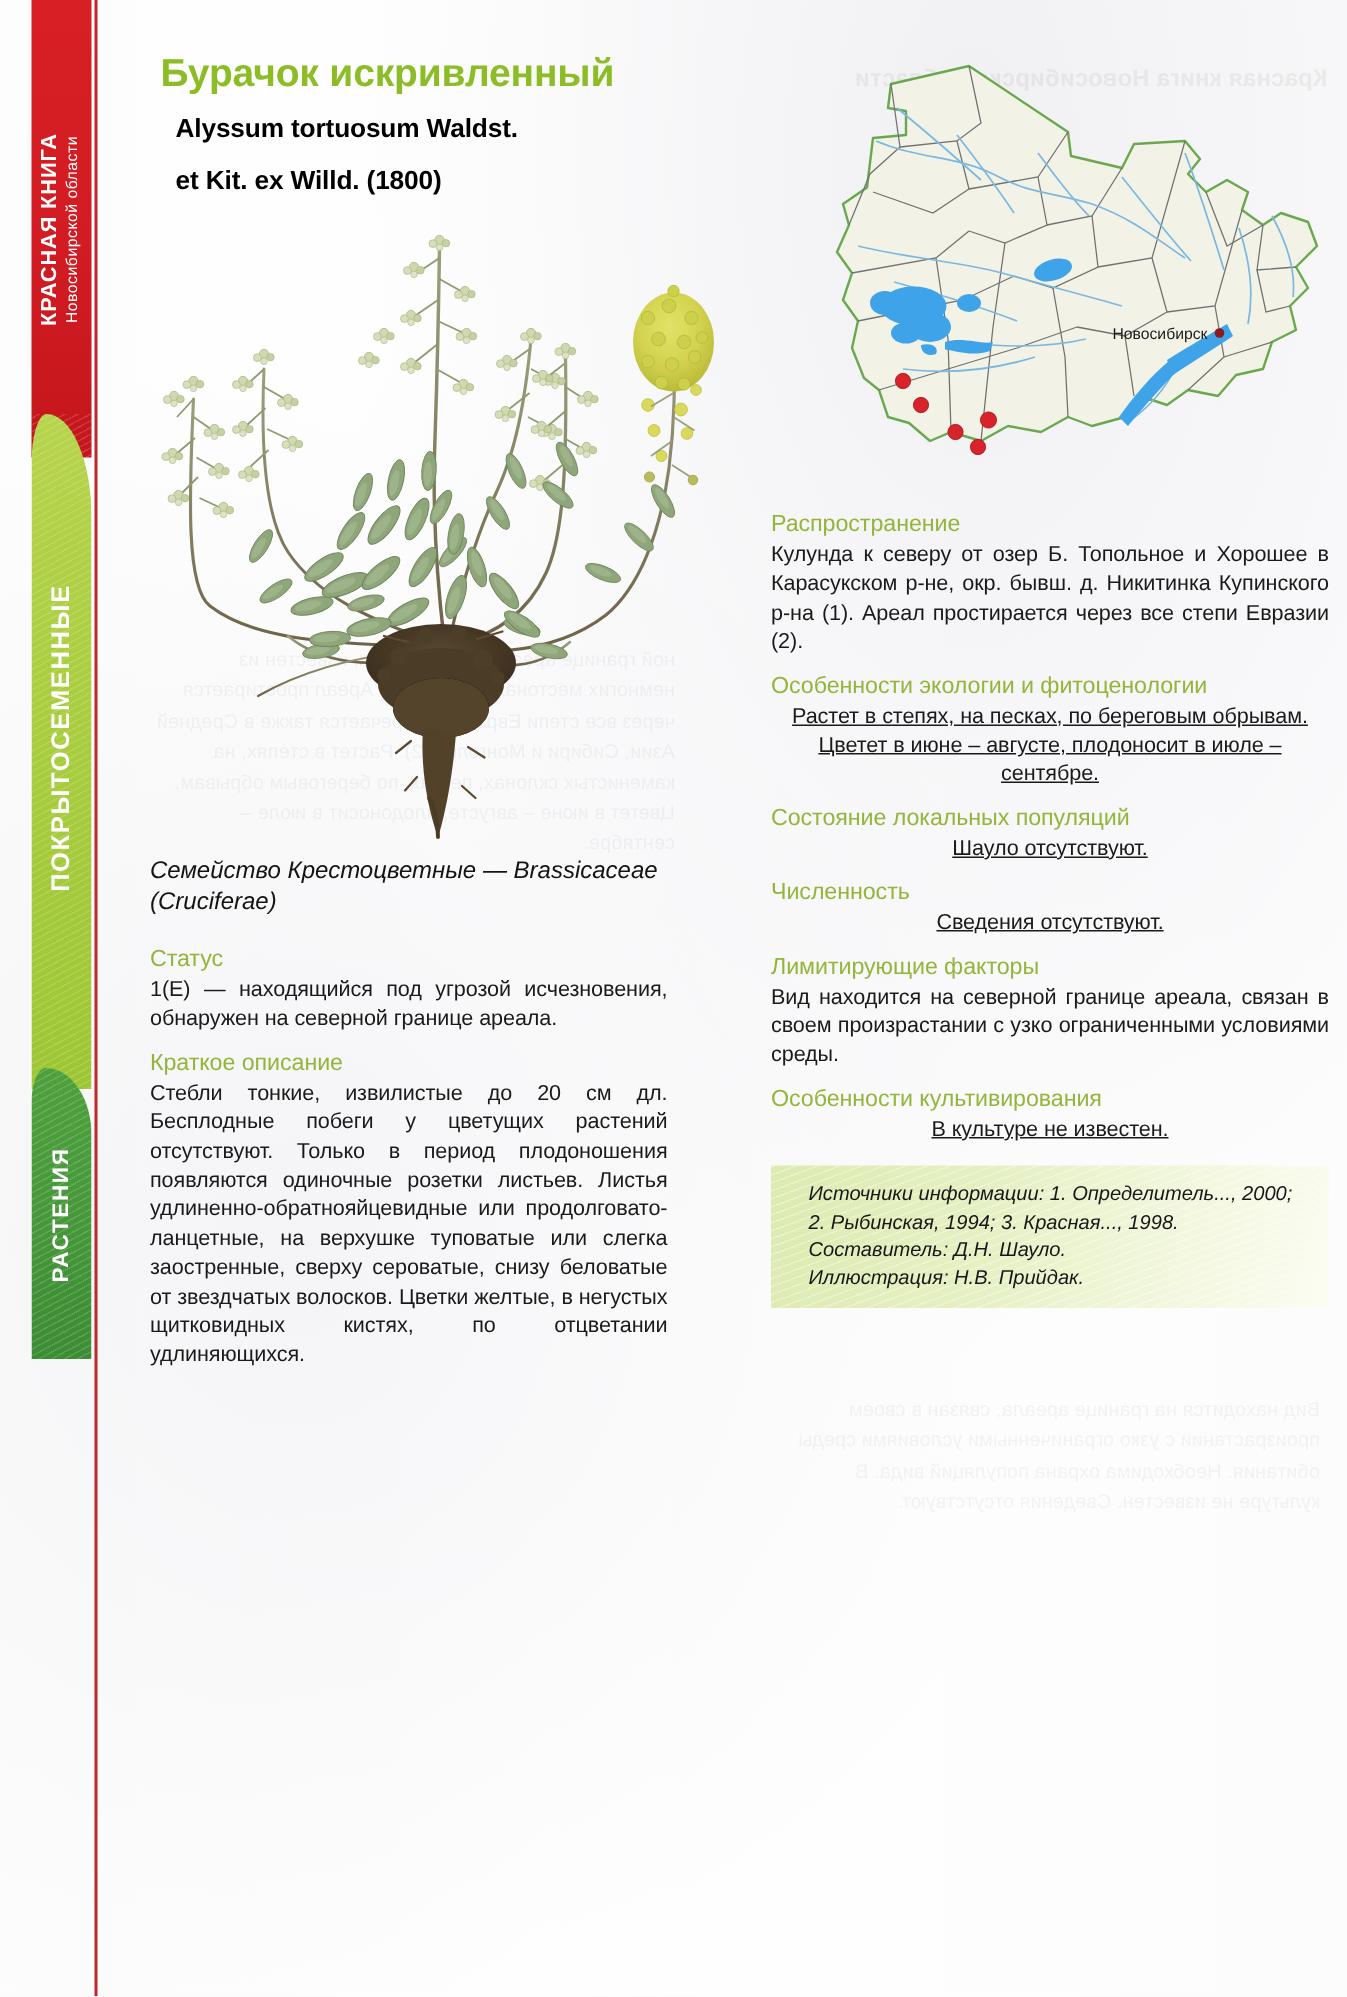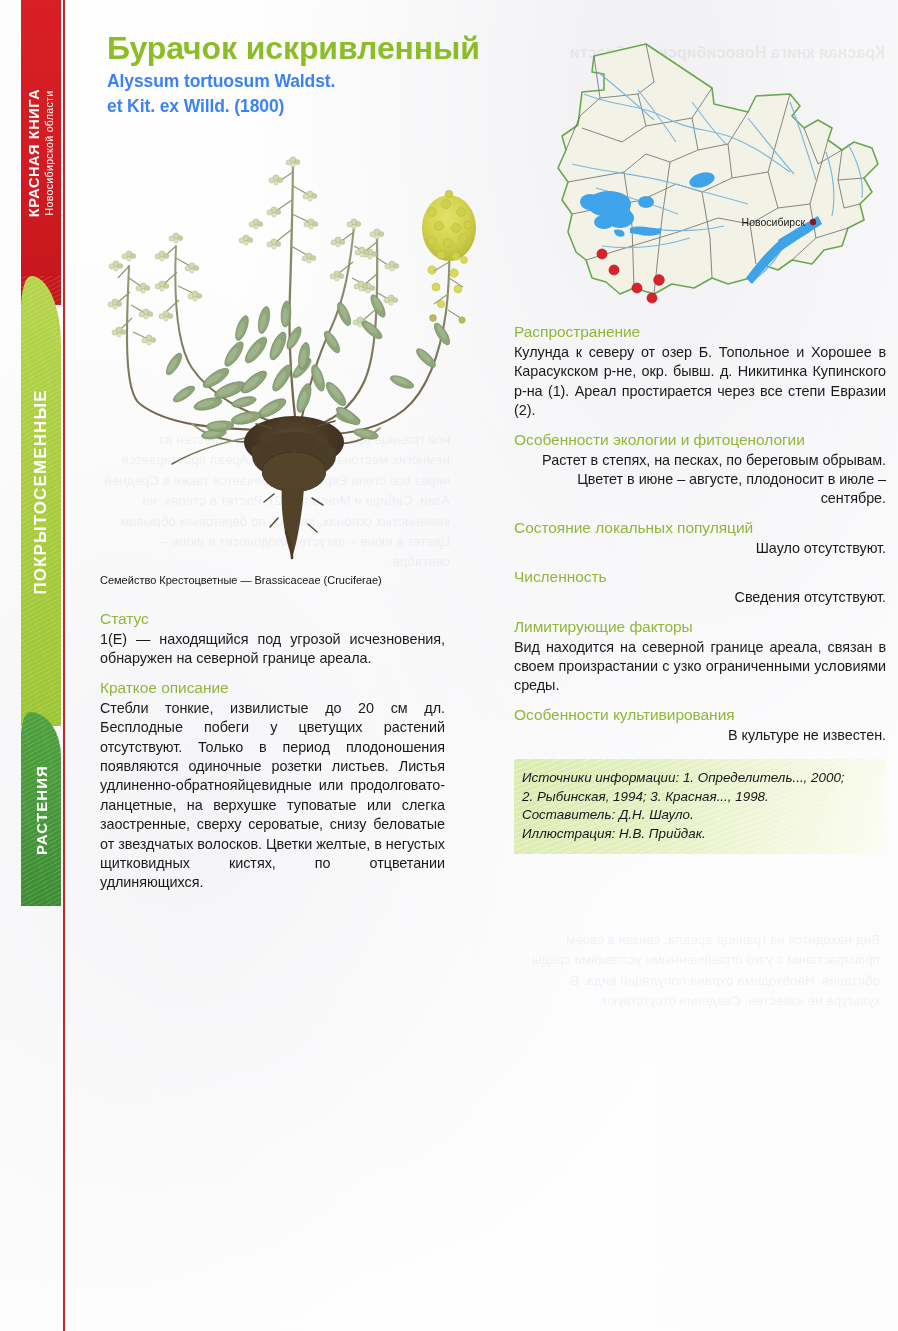--- a/index.html
+++ b/index.html
@@ -142,32 +142,32 @@
     top: 0;
     width: 2px;
     height: 1331px;
     background: #c0272d;
   }
 
   
   .title-block { position: absolute; left: 107px; top: 33px; width: 405px; }
   .sp-name {
     color: #8cbd27;
-    font-size: 32px;
+    font-size: 26px;
     font-weight: bold;
     line-height: 30px;
     letter-spacing: -.1px;
     margin: 0 0 6px 0;
   }
   .lat-name {
-    color: #3b82f6;
+    color: #000000;
     font-size: 17.5px;
     font-weight: bold;
     line-height: 25px;
-    margin: 0;
+    margin: 10px;
     letter-spacing: -.1px;
   }
 
   
   .plant {
     position: absolute;
     left: 96px;
     top: 142px;
     width: 420px;
     height: 420px;
@@ -177,53 +177,54 @@
   .map {
     position: absolute;
     left: 542px;
     top: 32px;
     width: 348px;
     height: 285px;
   }
 
   
   .col-left  { position: absolute; left: 100px; top: 570px; width: 345px; }
-  .col-right { position: absolute; left: 514px; top: 322px; width: 372px; }
+  .col-right { position: absolute; left: 514px; top: 340px; width: 372px; }
 
   h2.sec {
     color: #93b63a;
     font-size: 15.5px;
     font-weight: normal;
     line-height: 20px;
     margin: 9px 0 1px 0;
     letter-spacing: -.05px;
   }
   h2.sec:first-child { margin-top: 0; }
   p.body {
     color: #1a1a1a;
     font-size: 14.4px;
     line-height: 19.4px;
     margin: 0 0 2px 0;
     text-align: justify;
     text-justify: inter-word;
     letter-spacing: -.05px;
     hyphens: manual;
   }
-  p.body.noj { text-align: right; }
+  p.body.noj { text-align: center; text-decoration: underline; }
   p.family {
     color: #141414;
-    font-size: 11px;
+    font-size: 16px;
     line-height: 21px;
+    font-style: italic;
     margin: 0 0 18px 0;
   }
 
   
   .sources {
     margin-top: 14px;
-    padding: 10px 12px 11px 8px;
+    padding: 10px 12px 11px 25px;
     background: linear-gradient(105deg, #dcebb0 0%, #e5f0c2 38%, #f2f7dd 72%, #fbfdf2 100%);
     position: relative;
   }
   .sources::after {
     content: "";
     position: absolute;
     inset: 0;
     background-image: repeating-linear-gradient(
       -20deg, rgba(255,255,255,.35) 0 1px, rgba(255,255,255,0) 1px 5px);
     pointer-events: none;

